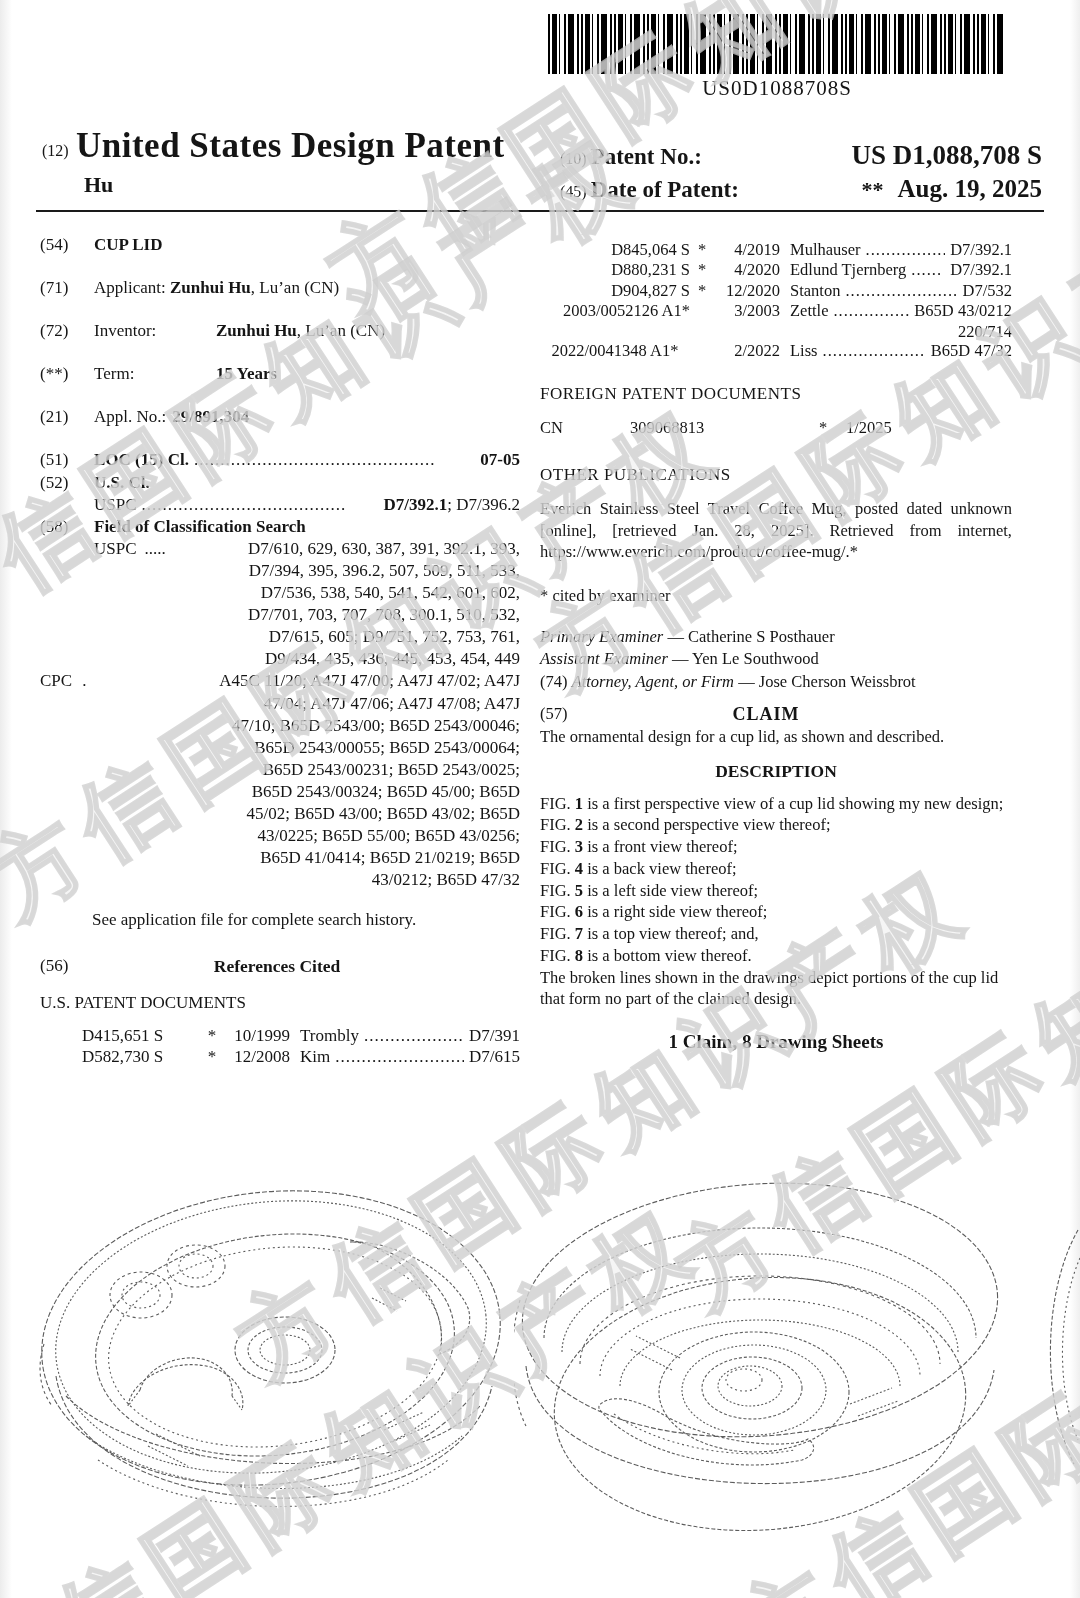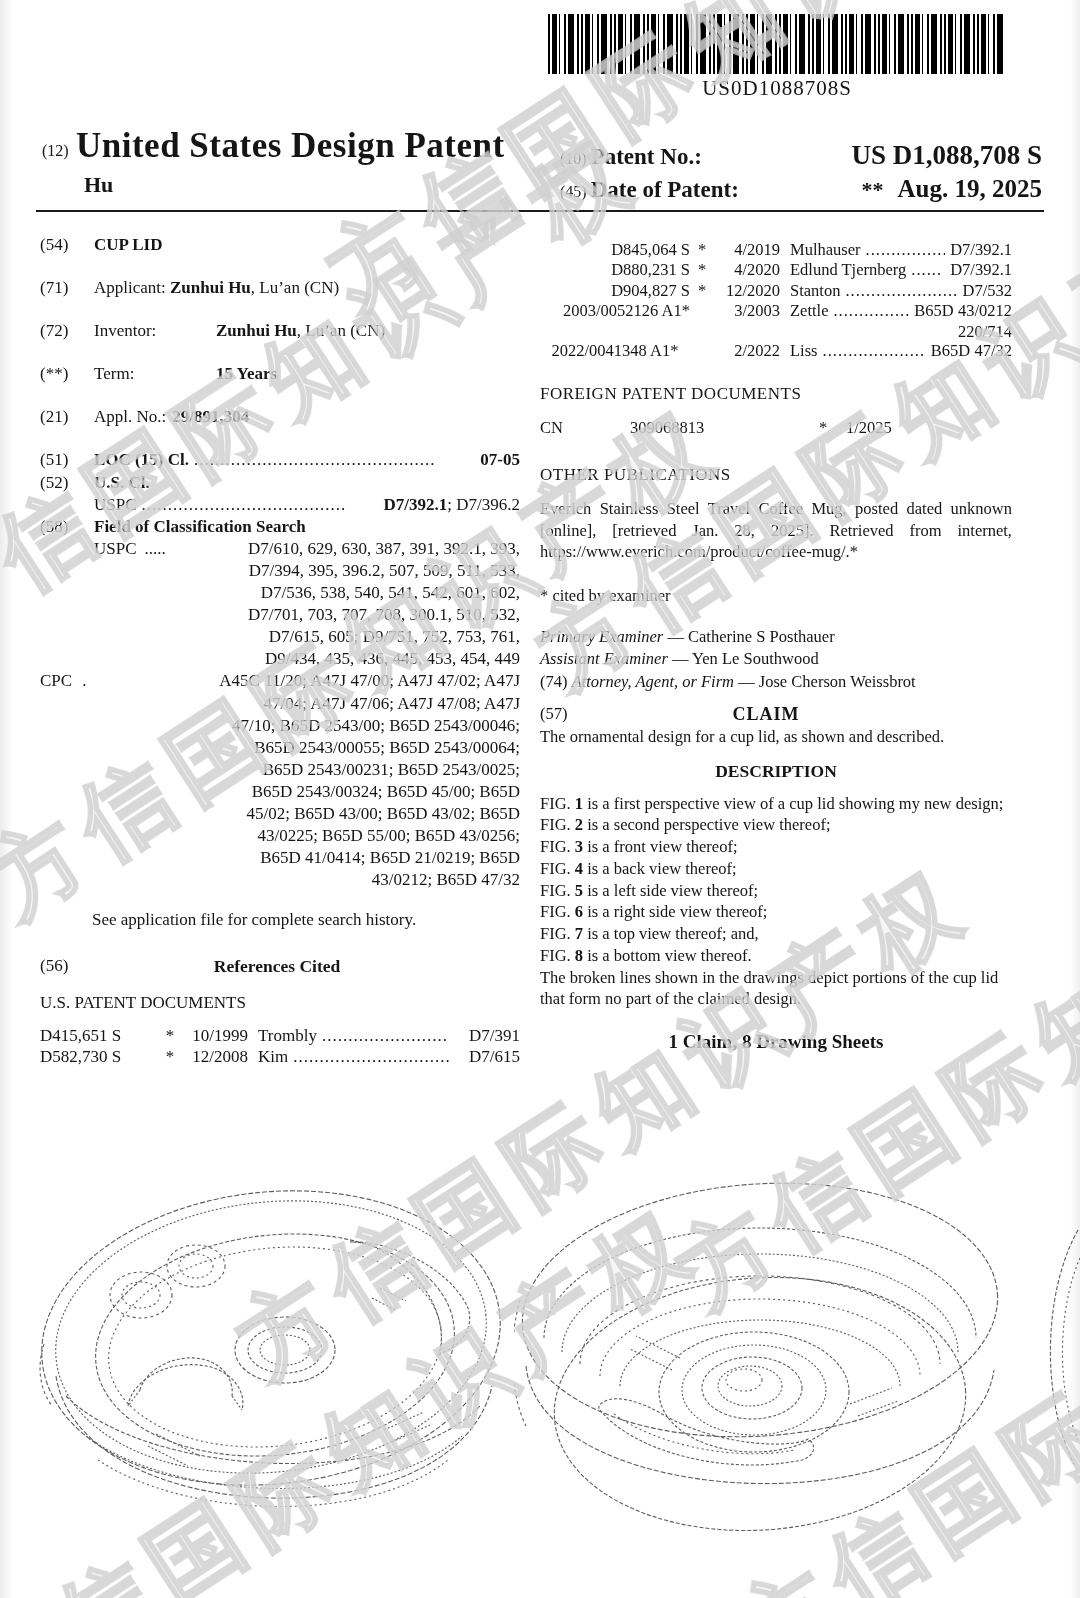--- a/index.html
+++ b/index.html
@@ -277,21 +277,21 @@
       </div>
 
       <div class="see-note">See application file for complete search history.</div>
 
       <div class="row" style="margin-top:24px">
         <span class="num">(56)</span>
         <span class="center-head" style="flex:1;padding-right:60px">References Cited</span>
       </div>
       <div class="center-sub">U.S. PATENT DOCUMENTS</div>
 
-      <div style="">
+      <div style="margin-left:42px">
         <div class="doc-row">
           <span class="doc-no">D415,651 S</span>
           <span class="doc-star">*</span>
           <span class="doc-date">10/1999</span>
           <span class="doc-name">Trombly</span>
           <span class="lead">........................</span>
           <span class="doc-cls">D7/391</span>
         </div>
         <div class="doc-row">
           <span class="doc-no">D582,730 S</span>

